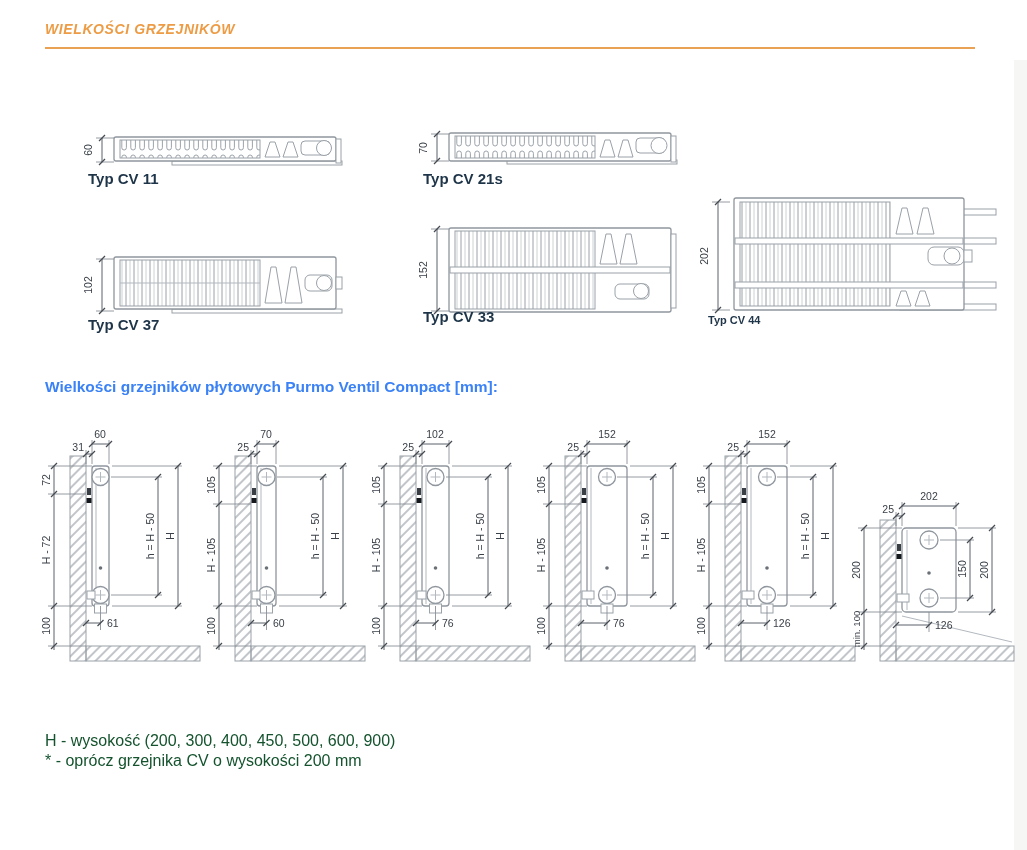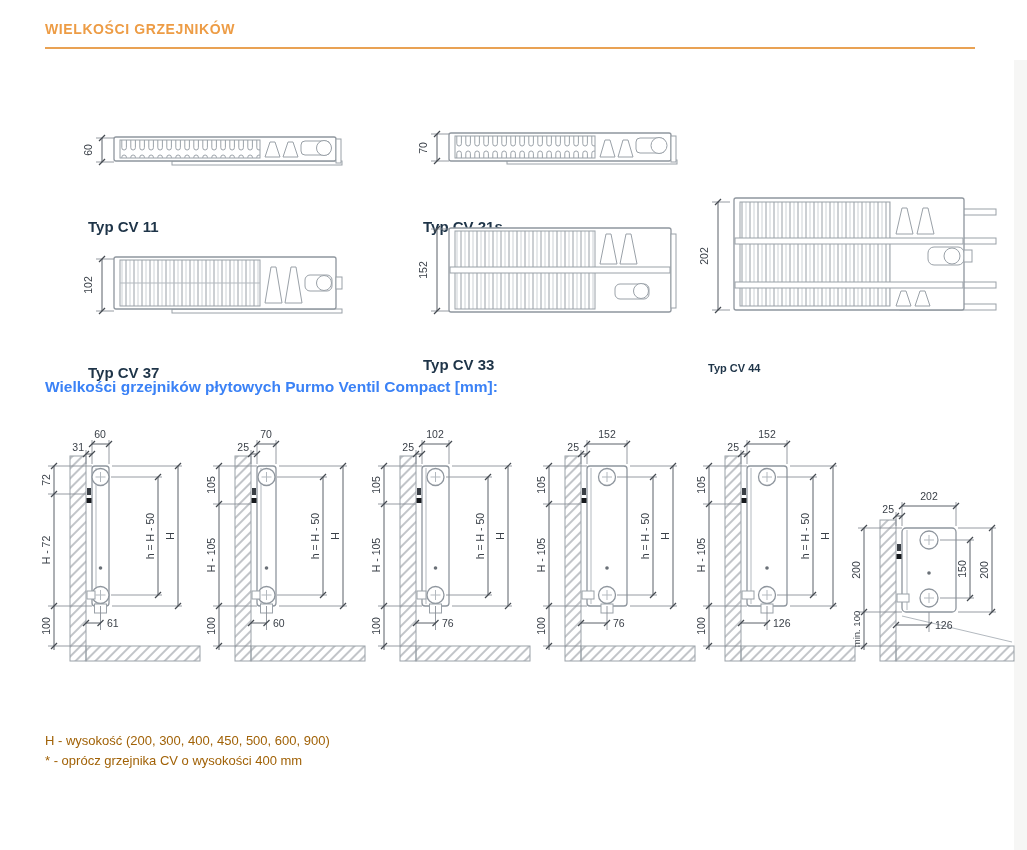--- a/index.html
+++ b/index.html
@@ -1,25 +1,25 @@
 <!DOCTYPE html>
 <html><head>
 <meta charset="utf-8">
 <style>
   html,body{margin:0;padding:0;background:#fff;}
   .page{position:relative;width:1027px;height:850px;background:#ffffff;overflow:hidden;
         font-family:"Liberation Sans",sans-serif;color:#223240;}
   .edge-shade{position:absolute;right:0;top:60px;bottom:0;width:13px;background:#f6f6f5;}
   .page-title{position:absolute;left:45px;top:21px;font-size:14px;font-weight:600;
-              letter-spacing:.6px;color:#ED9C45;}
+              letter-spacing:.6px;color:#ED9C45;font-style:italic;}
   .title-divider{position:absolute;left:45px;top:47px;width:930px;height:2px;background:#E9A254;}
   .section-heading{position:absolute;left:45px;top:378px;font-size:15.5px;font-weight:bold;color:#3b82f6;}
-  .type-label{position:absolute;font-size:15px;font-weight:bold;color:#1E3448;margin-top:48px;}
+  .type-label{position:absolute;font-size:15px;font-weight:bold;color:#1E3448;}
   .type-label.big{font-size:11px;}
-  .legend{position:absolute;left:45px;top:731px;font-size:13px;color:#a16207;line-height:19.5px;}
+  .legend{position:absolute;left:45px;top:731px;font-size:16px;color:#14532d;line-height:19.5px;}
   .abs{position:absolute;}
   
   .draw{stroke:#8f969e;stroke-width:1.3;fill:#ffffff;}
   .draw2{stroke:#9aa1a8;stroke-width:1;fill:#ffffff;}
   .thin{stroke:#b3b9bf;stroke-width:1;fill:none;}
   .hatchfill{fill:url(#hatch);stroke:#9aa1a8;stroke-width:1;}
   .slotsfill{fill:url(#slots);stroke:#9aa1a8;stroke-width:1;}
   .vlinesfill{fill:url(#vlines);stroke:#9aa1a8;stroke-width:1;}
   .dim{stroke:#5a6068;stroke-width:1;fill:none;}
   .ext{stroke:#8a9097;stroke-width:.9;fill:none;}
@@ -495,16 +495,16 @@
     <text class="dimtext" x="44" y="95" text-anchor="end">25</text>
     <line x1="79" y1="194" x2="79" y2="214" class="ext"></line>
     <line x1="46" y1="207" x2="79" y2="207" class="dim"></line>
     <line x1="43" y1="210" x2="49" y2="204" class="tick"></line>
       <line x1="76" y1="210" x2="82" y2="204" class="tick"></line>
     <text class="dimtext" x="85" y="211" text-anchor="start">126</text>
   </svg>
 
   <div class="legend">
     <div>H - wysokość (200, 300, 400, 450, 500, 600, 900)</div>
-    <div>* - oprócz grzejnika CV o wysokości 400 mm</div>
+    <div>* - oprócz grzejnika CV o wysokości 200 mm</div>
   </div>
 
 </div>
 
 </body></html>

